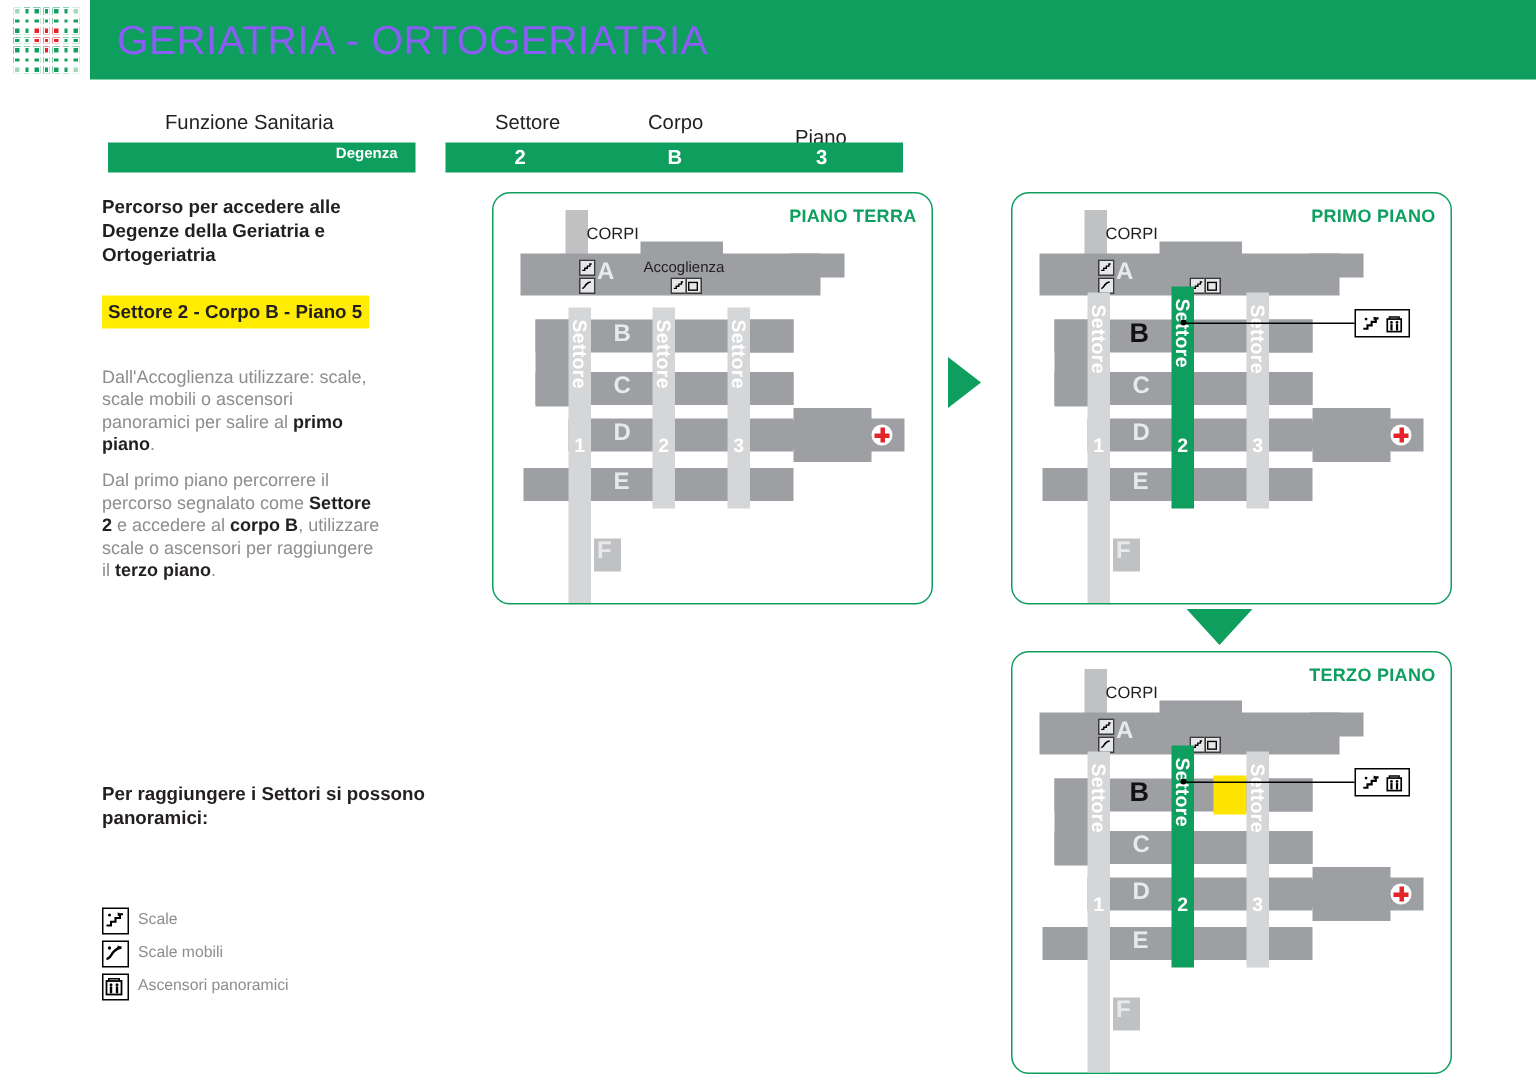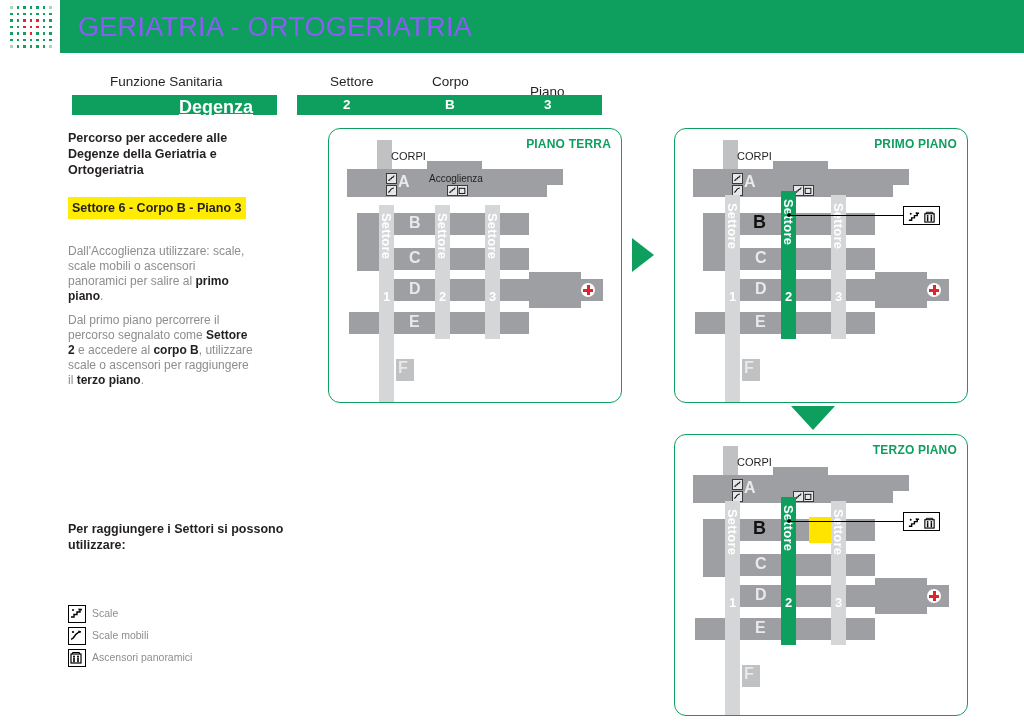--- a/index.html
+++ b/index.html
@@ -43,21 +43,21 @@
   .func-label{left:110px;top:74px;}
   .settore-label{left:330px;top:74px;}
   .corpo-label{left:432px;top:74px;}
   .piano-label{left:530px;top:84px;}
 
   .green-bar{
     position:absolute;background:#0e9e5e;height:20px;
   }
   .func-bar{left:72px;top:95px;width:205px;}
   .func-bar .v{
-    position:absolute;right:24px;top:2px;font-size:18px;font-weight:bold;color:#fff;text-decoration:underline;
+    position:absolute;right:12px;top:2px;font-size:10px;font-weight:bold;color:#fff;
   }
   .scp-bar{left:297px;top:95px;width:305px;}
   .scp-bar .v{
     position:absolute;top:2px;font-size:13.5px;font-weight:bold;color:#fff;
   }
   .scp-bar .v1{left:46px;}
   .scp-bar .v2{left:148px;}
   .scp-bar .v3{left:247px;}
 
   
@@ -239,32 +239,32 @@
 </div>
 <div class="green-bar scp-bar">
   <span class="v v1">2</span>
   <span class="v v2">B</span>
   <span class="v v3">3</span>
 </div>
 
 <div class="lead">Percorso per accedere alle Degenze della Geriatria e Ortogeriatria</div>
 
 <div class="highlight">
-  <span>Settore 6 - Corpo B - Piano 3</span>
+  <span>Settore 2 - Corpo B - Piano 5</span>
 </div>
 
 <div class="para p1">
   <span>Dall'Accoglienza utilizzare: scale, scale mobili o ascensori panoramici per salire al </span><b>primo piano</b><span>.</span>
 </div>
 
 <div class="para p2">
   <span>Dal primo piano percorrere il percorso segnalato come </span><b>Settore 2</b><span> e accedere al </span><b>corpo B</b><span>, utilizzare scale o ascensori per raggiungere il </span><b>terzo piano</b><span>.</span>
 </div>
 
-<div class="legend-title">Per raggiungere i Settori si possono utilizzare:</div>
+<div class="legend-title">Per raggiungere i Settori si possono panoramici:</div>
 <div class="legend-list">
   <div class="legend-row">
     <span class="ic">
       <svg width="14" height="14" viewBox="0 0 14 14">
           <path d="M2 11h3V8.5h3V6h3V3.5h2" fill="none" stroke="#000" stroke-width="1.4"></path>
           <path d="M9.5 2.2l2.3 1.3-2.3 1.3z" fill="#000"></path>
           <circle cx="4" cy="4" r="1" fill="#000"></circle>
         </svg>
     </span>
     <span class="lbl">Scale</span>

